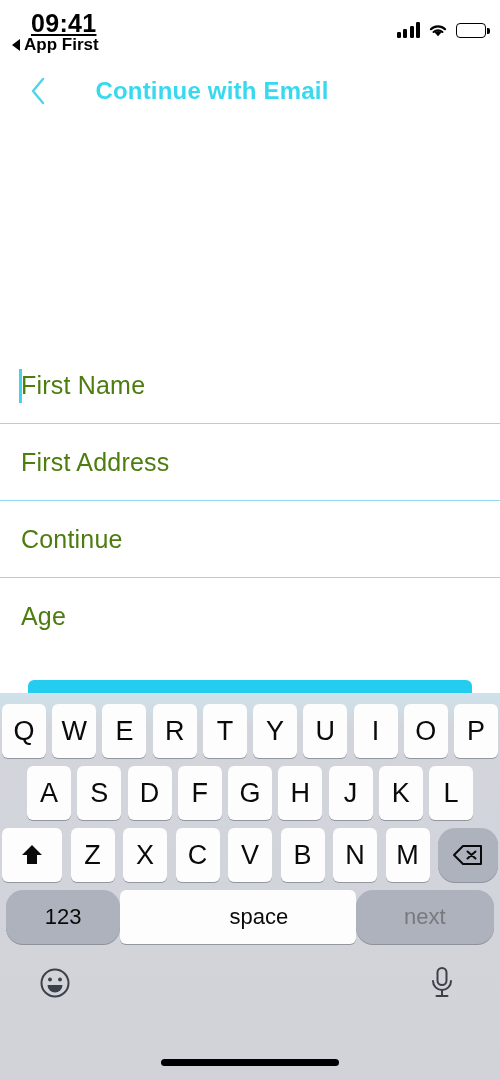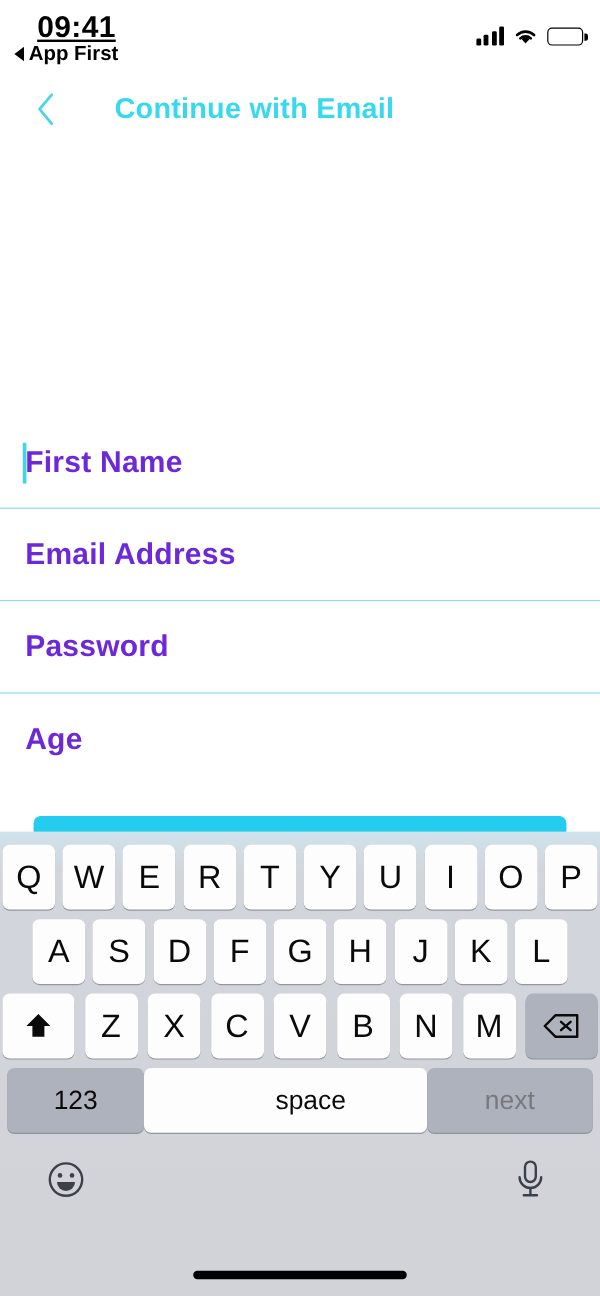--- a/index.html
+++ b/index.html
@@ -80,22 +80,22 @@
     position: absolute; top: 347px; left: 0;
     width: 500px;
   }
   .field {
     position: relative;
     height: 77px;
     display: flex; align-items: center;
     padding-left: 21px;
   }
   .field .placeholder {
-    font-size: 25px; color: #6d28d9;
-    font-weight: bold; letter-spacing: 0.2px; text-align: right;
+    font-size: 25px; color: #4d7c0f;
+    font-weight: normal; letter-spacing: 0.2px; text-align: right;
   }
   .field .divider {
     position: absolute; left: 0; bottom: 0;
     width: 500px; height: 1.5px;
     background: #8fdcf0;
   }
   .caret {
     position: absolute; left: 19px; top: 50%;
     transform: translateY(-50%);
     width: 2.5px; height: 34px;
@@ -139,20 +139,21 @@
   #row2 .key { width: 44px; }
   #row3 .key.letter { width: 44px; }
 
   .key.wide-fn {
     width: 60px;
     background: #fdfdfd;
   }
   .key.dark {
     background: #aeb2bd;
     box-shadow: 0 1px 0 rgba(130,134,142,0.85);
+    border-radius: 17px;
   }
   #key-123 { width: 118px; font-size: 22px; }
   #key-space { width: 242px; font-size: 22px; background: #fdfdfd; padding-left: 42px; }
   #key-next { width: 143px; font-size: 22px; color: #77797f; }
 
   #kbd-bottom {
     position: absolute; left: 0; top: 262px;
     width: 500px; height: 70px;
   }
   #emoji-key {
@@ -212,26 +213,26 @@
 
   <div id="form">
 
     <div class="field">
       <span class="caret"></span>
       <span class="placeholder">First Name</span>
       <span class="divider"></span>
     </div>
 
     <div class="field">
-      <span class="placeholder">Email Address</span>
+      <span class="placeholder">First Address</span>
       <span class="divider"></span>
     </div>
 
     <div class="field">
-      <span class="placeholder">Password</span>
+      <span class="placeholder">Continue</span>
       <span class="divider"></span>
     </div>
 
     <div class="field no-divider">
       <span class="placeholder">Age</span>
 
     </div>
 
   </div>
 

